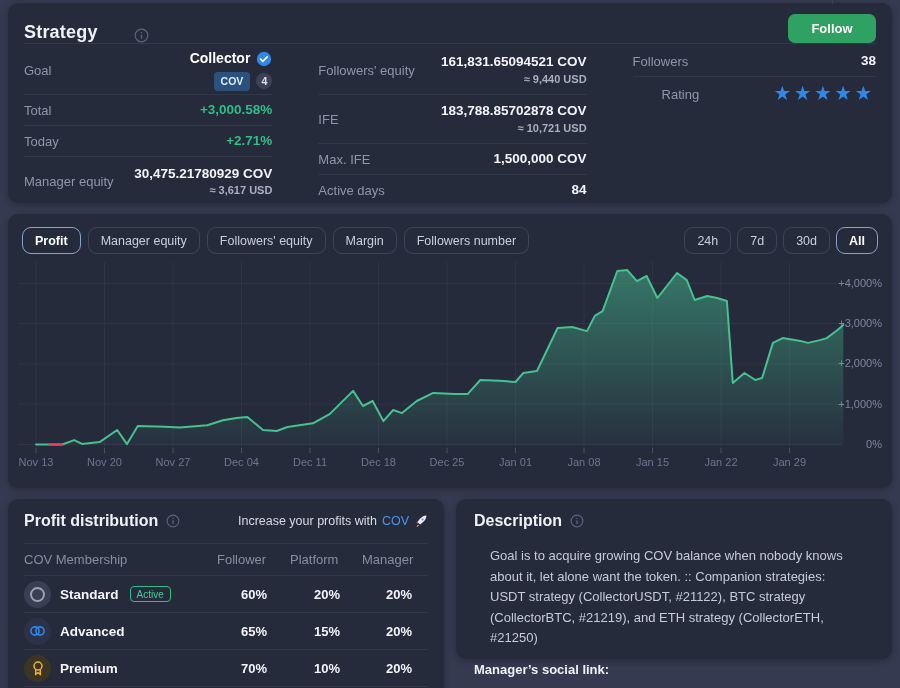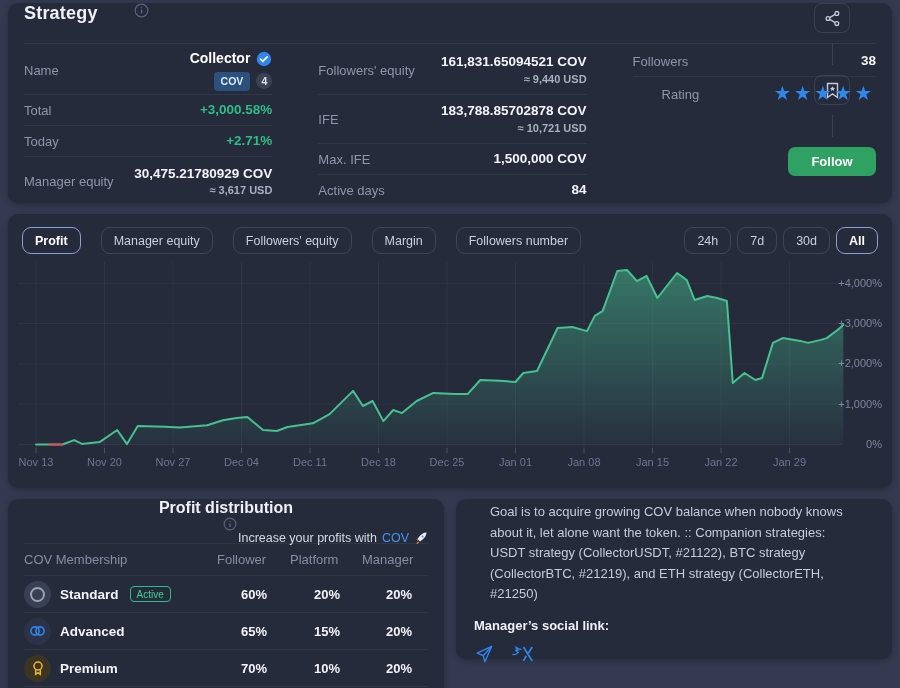--- a/index.html
+++ b/index.html
@@ -2,21 +2,21 @@
 <html><head>
 <meta charset="utf-8">
 <style>
   html,body{margin:0;padding:0;width:900px;height:688px;overflow:hidden;
     background:#353a50;font-family:"Liberation Sans",sans-serif;}
   .page{padding:3px 8px 0;display:flex;flex-direction:column;gap:11px;}
   .panel{background:#262b3c;border-radius:10px;box-shadow:0 2px 6px rgba(0,0,0,.25);}
 
   
   .panel-top{height:200px;padding:0 16px;box-sizing:border-box;}
-  .top-header{display:flex;align-items:flex-start;height:40px;border-bottom:1px solid rgba(255,255,255,.07);gap:28px;}
+  .top-header{display:flex;align-items:flex-end;height:40px;border-bottom:1px solid rgba(255,255,255,.07);gap:28px;}
   .page-title{font-size:18px;font-weight:700;color:#eef1f6;letter-spacing:.2px;}
   .info-ic{margin-left:8px;display:inline-flex;opacity:.75;}
   .hdr-actions{margin-left:auto;display:flex;align-items:center;gap:10px;flex-direction:column;}
   .icon-btn{width:36px;height:30px;border:1px solid #3b4153;border-radius:8px;background:transparent;
     display:flex;align-items:center;justify-content:center;cursor:pointer;padding:0;}
   .vdiv{width:1px;height:22px;background:#3b4153;}
   .follow-btn{width:88px;height:29px;border:none;border-radius:7px;background:#2fa162;color:#fff;
     font-size:13px;font-weight:700;cursor:pointer;font-family:inherit;}
   .stats-grid{display:grid;grid-template-columns:1fr 1.08fr .98fr;column-gap:46px;padding-top:2px;}
   .stat-col{display:flex;flex-direction:column;}
@@ -43,21 +43,21 @@
   .pill{height:27px;padding:0 12px;border:1px solid #3e4458;border-radius:9px;background:transparent;
     color:#c9cede;font-size:12.5px;font-family:inherit;cursor:pointer;display:flex;align-items:center;}
   .pill.active{border-color:#8b9fd0;color:#fff;font-weight:700;}
   .ranges{margin-left:auto;display:flex;gap:6px;}
   #chart-svg{position:absolute;left:0;top:46px;width:884px;height:226px;display:block;}
 
   
   .bottom-grid{display:grid;grid-template-columns:1fr 1fr;gap:12px;align-items:start;}
   .panel-dist{height:220px;padding:0 16px;box-sizing:border-box;}
   .panel-desc{height:160px;padding:0 18px;box-sizing:border-box;}
-  .sec-header{display:flex;align-items:center;height:44px;flex-direction:column;}
+  .sec-header{display:flex;align-items:center;height:44px;}
   .sec-title{font-size:16px;font-weight:700;color:#eef1f6;}
   .promo{margin-left:auto;font-size:12.5px;color:#d6dae3;display:flex;align-items:center;gap:5px;}
   .promo .cov-link{color:#4a94ef;cursor:pointer;}
   .dist-table{width:100%;}
   .dist-hdr,.dist-row{display:grid;grid-template-columns:1fr 73px 72px 66px;align-items:center;}
   .dist-hdr{height:31px;border-top:1px solid rgba(255,255,255,.06);border-bottom:1px solid rgba(255,255,255,.06);
     font-size:13px;color:#868ea2;}
   .dist-row{height:36px;border-bottom:1px solid rgba(255,255,255,.06);}
   .pct{font-size:13px;font-weight:700;color:#f2f4f8;margin-left:24px;}
   .tier-cell{display:flex;align-items:center;gap:9px;}
@@ -109,21 +109,21 @@
               </svg>
           </span>
         </button>
         <div class="vdiv"></div>
         <button class="follow-btn">Follow</button>
       </div>
     </div>
     <div class="stats-grid" id="stats-grid">
         <div class="stat-col">
           <div class="stat-row name">
-            <span class="stat-label">Name</span>
+            <span class="stat-label">Goal</span>
             <div class="stat-value">
               <div class="name-line">
                 <span>Collector</span>
                 <span>
                   <svg width="16" height="16" viewBox="0 0 16 16">
                     <circle cx="8" cy="8" r="7.2" fill="#2f86eb"></circle>
                     <path d="M4.6 8.2l2.2 2.2 4.4-4.6" fill="none" stroke="#fff" stroke-width="1.7" stroke-linecap="round"></path>
                   </svg>
                 </span>
               </div>
@@ -191,21 +191,21 @@
           <div class="stat-row stars">
             <span class="stat-label">Rating</span>
             <div class="stat-value"><span class="stars-wrap">★★★★★</span></div>
           </div>
         </div>
       </div>
   </div>
 
   <div class="panel panel-chart">
     <div class="tabs-row">
-      <div id="chart-tabs" style="display:flex;gap:20px;justify-content:center;">
+      <div id="chart-tabs" style="display:flex;gap:7px;justify-content:center;">
           <button class="pill active">Profit</button>
           <button class="pill">Manager equity</button>
           <button class="pill">Followers' equity</button>
           <button class="pill">Margin</button>
           <button class="pill">Followers number</button>
         </div>
       <div class="ranges" id="chart-ranges">
           <button class="pill">24h</button>
           <button class="pill">7d</button>
           <button class="pill">30d</button>
@@ -342,20 +342,30 @@
               </div>
               <span class="pct">70%</span>
               <span class="pct">10%</span>
               <span class="pct">20%</span>
             </div>
           </div>
       </div>
     </div>
 
     <div class="panel panel-desc">
+      <div class="sec-header">
+        <span class="sec-title">Description</span>
+        <span class="info-ic">
+          <svg width="14" height="14" viewBox="0 0 15 15">
+              <circle cx="7.5" cy="7.5" r="6.3" fill="none" stroke="#6e7690" stroke-width="1.2"></circle>
+              <rect x="6.8" y="6.6" width="1.4" height="4.2" rx=".7" fill="#6e7690"></rect>
+              <rect x="6.8" y="3.9" width="1.4" height="1.5" rx=".7" fill="#6e7690"></rect>
+            </svg>
+        </span>
+      </div>
       <p class="desc-text">Goal is to acquire growing COV balance when nobody knows about it, let alone want the token. :: Companion strategies: USDT strategy (CollectorUSDT, #21122), BTC strategy (CollectorBTC, #21219), and ETH strategy (CollectorETH, #21250)</p>
       <div class="social-label">Manager’s social link:</div>
       <div class="social-row">
         <span class="social-ic">
           <svg width="20" height="20" viewBox="0 0 22 22" fill="none" stroke="#2f86eb" stroke-width="1.5" stroke-linejoin="round">
               <path d="M19.5 2.5L12 19.5l-1.9-6.6L3.5 10z"></path>
               <path d="M10.1 12.9l9.4-10.4"></path>
             </svg>
         </span>
         <span class="social-ic">

